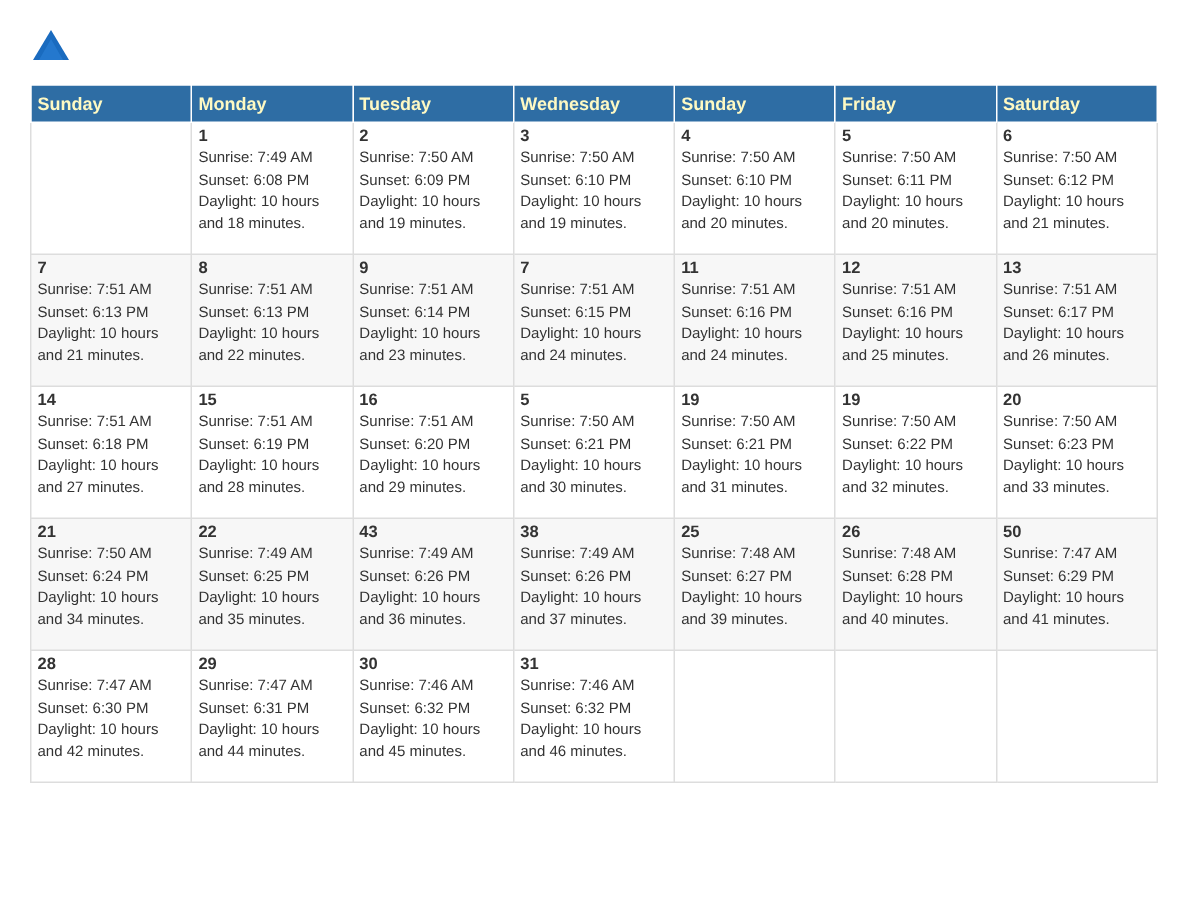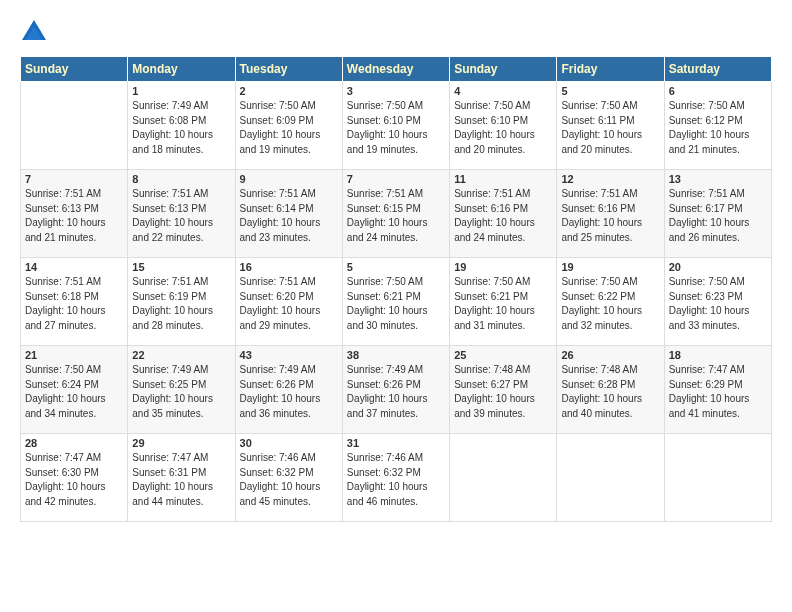--- a/index.html
+++ b/index.html
@@ -237,21 +237,21 @@
           </td>
           <td>
             <span class="day-num">25</span>
             <div class="day-info">Sunrise: 7:48 AM<br>Sunset: 6:27 PM<br>Daylight: 10 hours and 39 minutes.</div>
           </td>
           <td>
             <span class="day-num">26</span>
             <div class="day-info">Sunrise: 7:48 AM<br>Sunset: 6:28 PM<br>Daylight: 10 hours and 40 minutes.</div>
           </td>
           <td>
-            <span class="day-num">18</span>
+            <span class="day-num">50</span>
             <div class="day-info">Sunrise: 7:47 AM<br>Sunset: 6:29 PM<br>Daylight: 10 hours and 41 minutes.</div>
           </td>
         </tr>
         <tr>
           <td>
             <span class="day-num">28</span>
             <div class="day-info">Sunrise: 7:47 AM<br>Sunset: 6:30 PM<br>Daylight: 10 hours and 42 minutes.</div>
           </td>
           <td>
             <span class="day-num">29</span>

